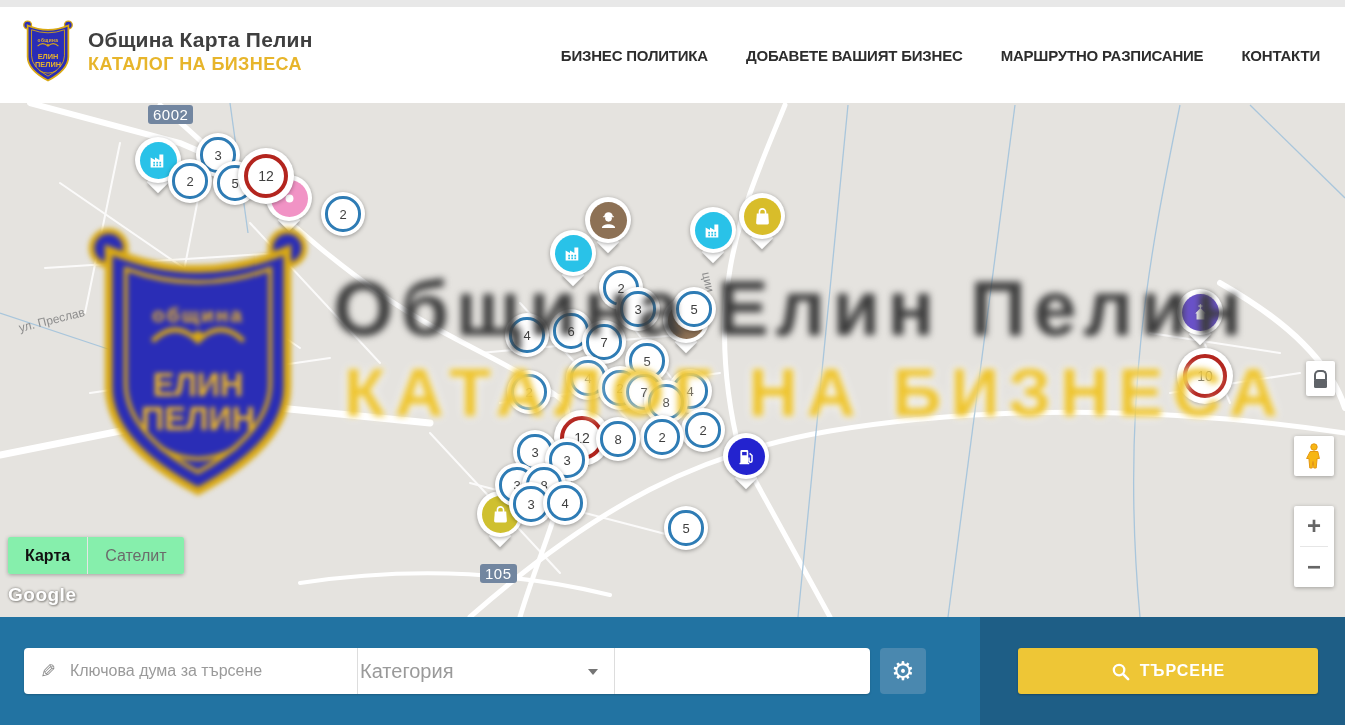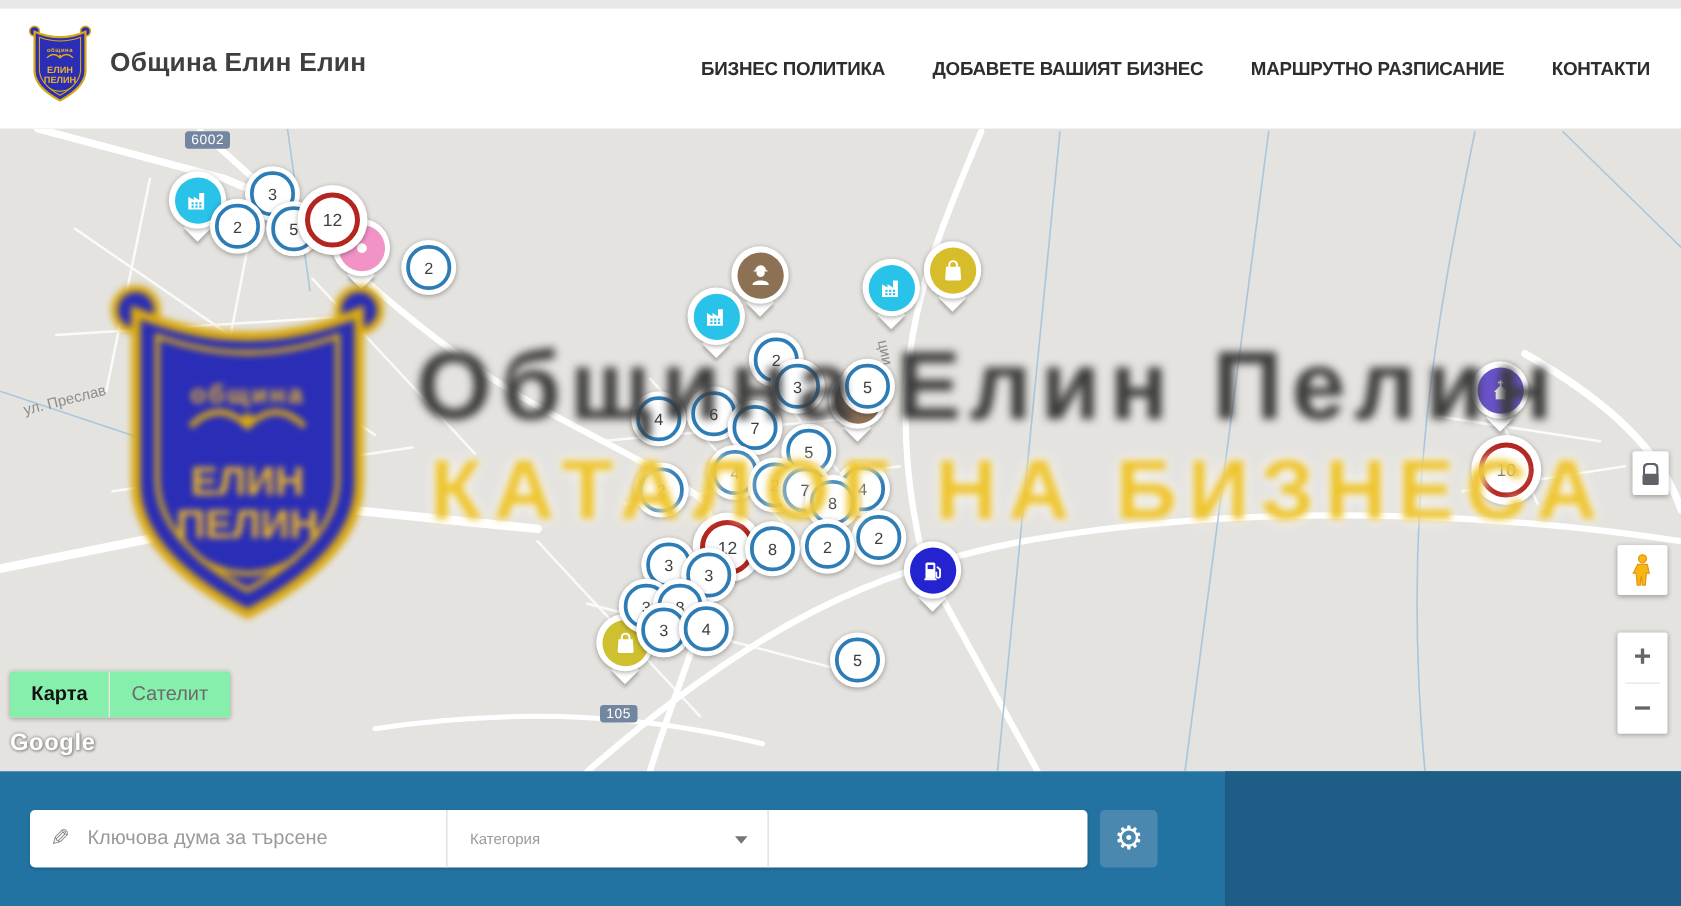--- a/index.html
+++ b/index.html
@@ -11,21 +11,21 @@
   .logo-shield{width:52px;height:66px;}
   .logo-text{margin-left:14px;}
   .logo-title{font-size:21px;font-weight:bold;color:#3f3f3f;letter-spacing:.2px;}
   .logo-sub{font-size:18px;font-weight:bold;color:#e7b52b;letter-spacing:.4px;margin-top:2px;}
   #nav{position:absolute;right:25px;top:0;height:96px;display:flex;align-items:center;gap:38px;}
   .nav-item{font-size:15px;font-weight:bold;color:#2d2d2d;letter-spacing:-0.2px;cursor:pointer;white-space:nowrap;}
   
   #map{position:absolute;left:0;top:103px;width:1345px;height:514px;background:#e5e3df;overflow:hidden;}
   #roads{position:absolute;left:0;top:0;z-index:1;}
   .road-label{position:absolute;z-index:2;font-size:12px;color:#8d8d8d;white-space:nowrap;}
-  .road-shield{position:absolute;z-index:2;background:#7286a0;color:#fff;font-size:11px;padding:1px 5px;border-radius:3px;letter-spacing:.5px;}
+  .road-shield{position:absolute;z-index:2;background:#7286a0;color:#fff;font-size:15px;padding:1px 5px;border-radius:3px;letter-spacing:.5px;}
   #markers{position:absolute;left:0;top:0;width:100%;height:100%;z-index:3;}
   .pin{position:absolute;width:46px;height:46px;transform:translate(-50%,-50%);cursor:pointer;}
   .pin-tail{position:absolute;left:50%;bottom:-7px;width:16px;height:16px;background:#fff;transform:translateX(-50%) rotate(45deg);box-shadow:2px 2px 3px rgba(0,0,0,.25);}
   .pin-head{position:absolute;left:0;top:0;width:46px;height:46px;border-radius:50%;background:#fff;box-shadow:0 1px 4px rgba(0,0,0,.35);display:flex;align-items:center;justify-content:center;}
   .pin-core{width:37px;height:37px;border-radius:50%;display:flex;align-items:center;justify-content:center;}
   .pin-core svg{width:21px;height:21px;}
   .cluster{position:absolute;transform:translate(-50%,-50%);background:#fff;border-radius:50%;box-shadow:0 1px 4px rgba(0,0,0,.35);display:flex;align-items:center;justify-content:center;cursor:pointer;}
   .cluster .ring{border-radius:50%;background:#fff;display:flex;align-items:center;justify-content:center;color:#3f3f3f;}
   
   #watermark{position:absolute;left:0;top:0;width:100%;height:100%;z-index:5;pointer-events:none;}
@@ -52,21 +52,21 @@
   #searchbar{position:absolute;left:0;top:617px;width:1345px;height:108px;background:#2273a2;}
   #searchbar-right{position:absolute;right:0;top:0;width:365px;height:108px;background:#1e5e86;}
   #fields{position:absolute;left:24px;top:31px;width:846px;height:46px;background:#fff;border-radius:4px;display:flex;align-items:stretch;box-shadow:0 1px 2px rgba(0,0,0,.2);}
   .field-seg{display:flex;align-items:center;position:relative;}
   .seg-kw{width:333px;border-right:1px solid #ddd;}
   .seg-cat{width:256px;border-right:1px solid #ddd;}
   .seg-loc{flex:1;}
   #kw-input{border:none;outline:none;font-size:16px;color:#444;width:250px;font-family:"Liberation Sans",sans-serif;background:transparent;}
   #kw-input::placeholder{color:#9a9a9a;}
   .pencil{font-family:"DejaVu Sans",sans-serif;color:#8a8a8a;font-size:19px;margin:0 12px 0 16px;transform:scaleX(-1);}
-  .sel-label{font-size:12px;color:#9a9a9a;margin-left:18px;}
+  .sel-label{font-size:20px;color:#9a9a9a;margin-left:2px;}
   .sel-arrow{position:absolute;right:16px;top:50%;margin-top:-2px;width:0;height:0;border-left:5px solid transparent;border-right:5px solid transparent;border-top:6px solid #757575;}
   #gear-btn{position:absolute;left:880px;top:31px;width:46px;height:46px;background:#4a88af;border-radius:4px;display:flex;align-items:center;justify-content:center;cursor:pointer;}
   #gear-btn span{font-family:"DejaVu Sans",sans-serif;color:#fff;font-size:26px;line-height:1;}
   #search-btn{position:absolute;left:1018px;top:31px;width:300px;height:46px;background:#eec636;border:none;border-radius:3px;display:flex;align-items:center;justify-content:center;gap:10px;cursor:pointer;box-shadow:0 1px 2px rgba(0,0,0,.25);}
   #search-btn span{color:#fff;font-size:16px;font-weight:bold;letter-spacing:1px;font-family:"Liberation Sans",sans-serif;}
 </style>
 </head>
 <body>
 
 <div id="app">
@@ -81,21 +81,22 @@
         <path d="M13,16 Q60,36 107,16 L107,88 Q107,118 60,143 Q13,118 13,88 Z" fill="#2a2db6" stroke="#d9a913" stroke-width="4"></path>
         <path d="M22,26 Q60,40 98,26 L98,86 Q98,112 60,133 Q22,112 22,86 Z" fill="none" stroke="#d9a913" stroke-width="2"></path>
         <text x="60" y="54" text-anchor="middle" font-size="11" font-weight="bold" fill="#e8b42a" letter-spacing="1">община</text>
         <path d="M36,64 q12,-12 24,0 q12,-12 24,0" fill="none" stroke="#d9a913" stroke-width="2.5"></path>
         <circle cx="60" cy="61" r="2.4" fill="#d9a913"></circle>
         <text x="60" y="93" text-anchor="middle" font-size="17" font-weight="bold" fill="#e8b42a">ЕЛИН</text>
         <text x="60" y="111" text-anchor="middle" font-size="17" font-weight="bold" fill="#e8b42a">ПЕЛИН</text>
         <path d="M40,120 q20,12 40,0" fill="none" stroke="#d9a913" stroke-width="2"></path>
       </svg>
       <div class="logo-text">
-        <div class="logo-title">Община Елин Елин</div>
+        <div class="logo-title">Община Карта Пелин</div>
+        <div class="logo-sub">КАТАЛОГ НА БИЗНЕСА</div>
       </div>
     </div>
     <div id="nav">
       <div class="nav-item">БИЗНЕС ПОЛИТИКА</div>
       <div class="nav-item">ДОБАВЕТЕ ВАШИЯТ БИЗНЕС</div>
       <div class="nav-item">МАРШРУТНО РАЗПИСАНИЕ</div>
       <div class="nav-item">КОНТАКТИ</div>
     </div>
   </div>
 
@@ -479,15 +480,22 @@
         <input id="kw-input" type="text" placeholder="Ключова дума за търсене" style="">
       </div>
       <div class="field-seg seg-cat">
         <span class="sel-label">Категория</span>
         <span class="sel-arrow"></span>
       </div>
     </div>
     <div id="gear-btn">
       <span>⚙</span>
     </div>
+    <button id="search-btn">
+      <svg width="19" height="19" viewBox="0 0 20 20">
+        <circle cx="8.5" cy="8.5" r="5.5" fill="none" stroke="#fff" stroke-width="2.4"></circle>
+        <line x1="12.8" y1="12.8" x2="18" y2="18" stroke="#fff" stroke-width="2.8" stroke-linecap="round"></line>
+      </svg>
+      <span>ТЪРСЕНЕ</span>
+    </button>
   </div>
 
 </div>
 
 </body></html>

